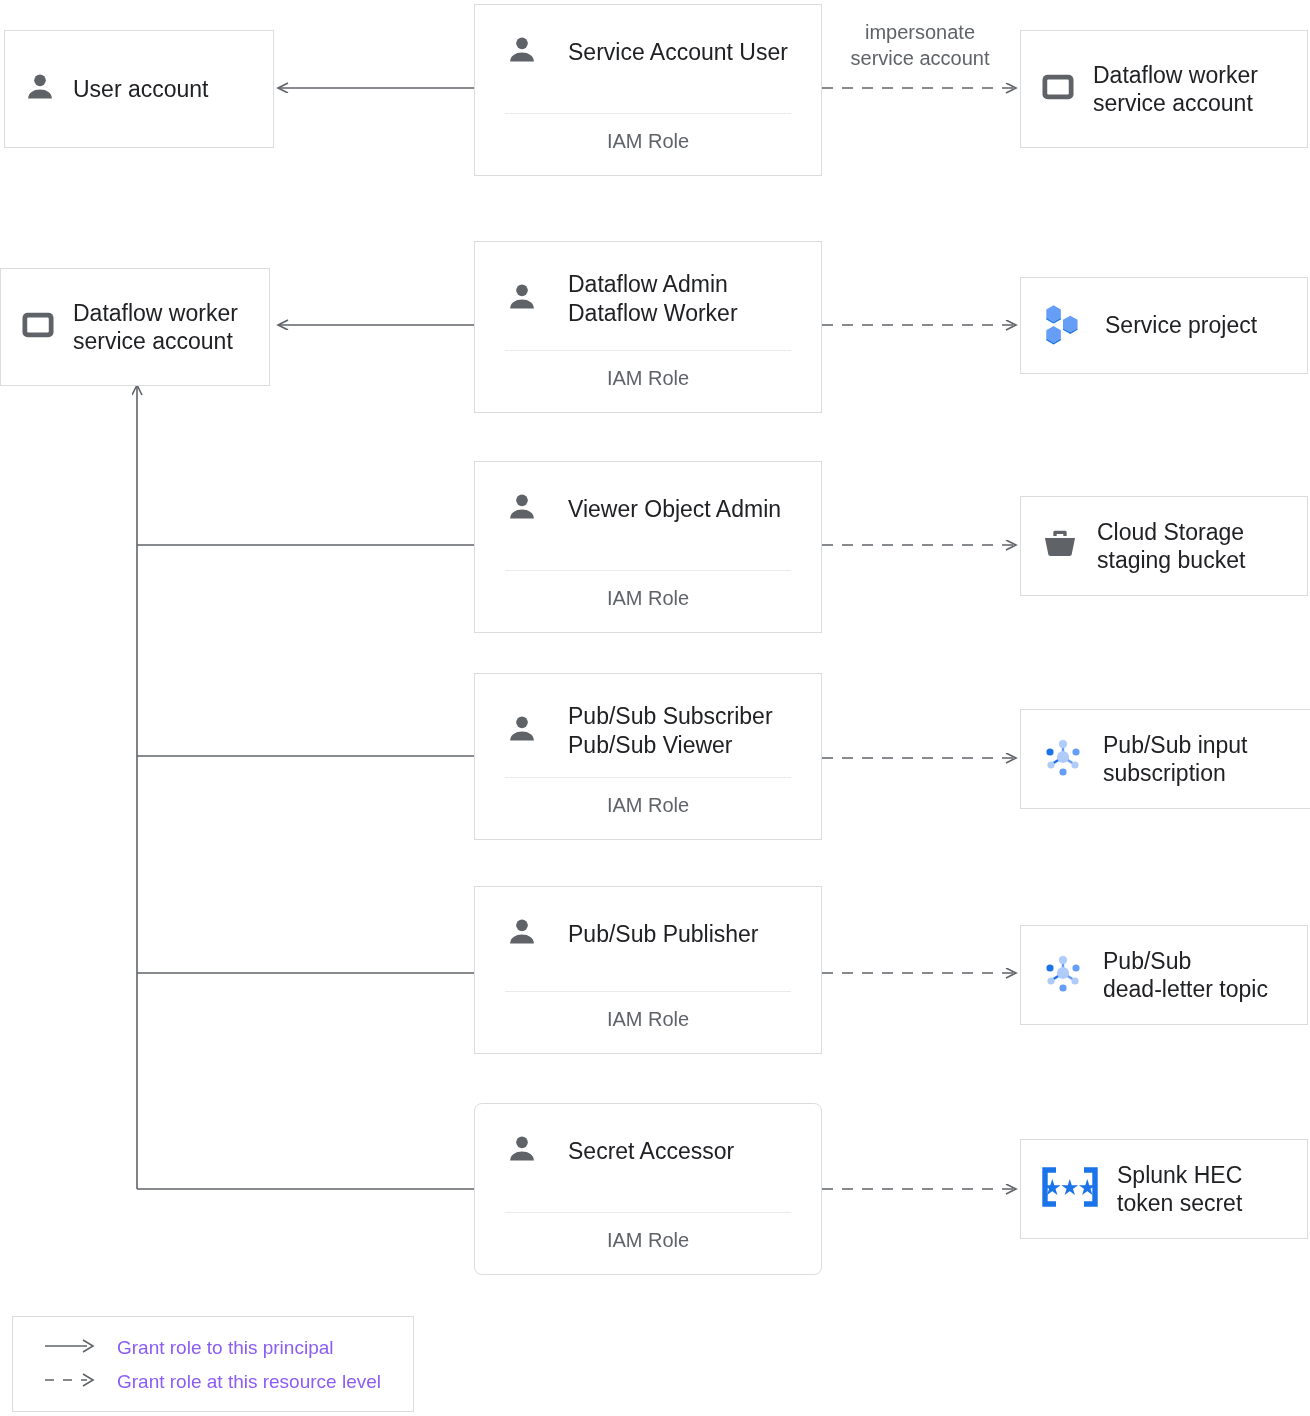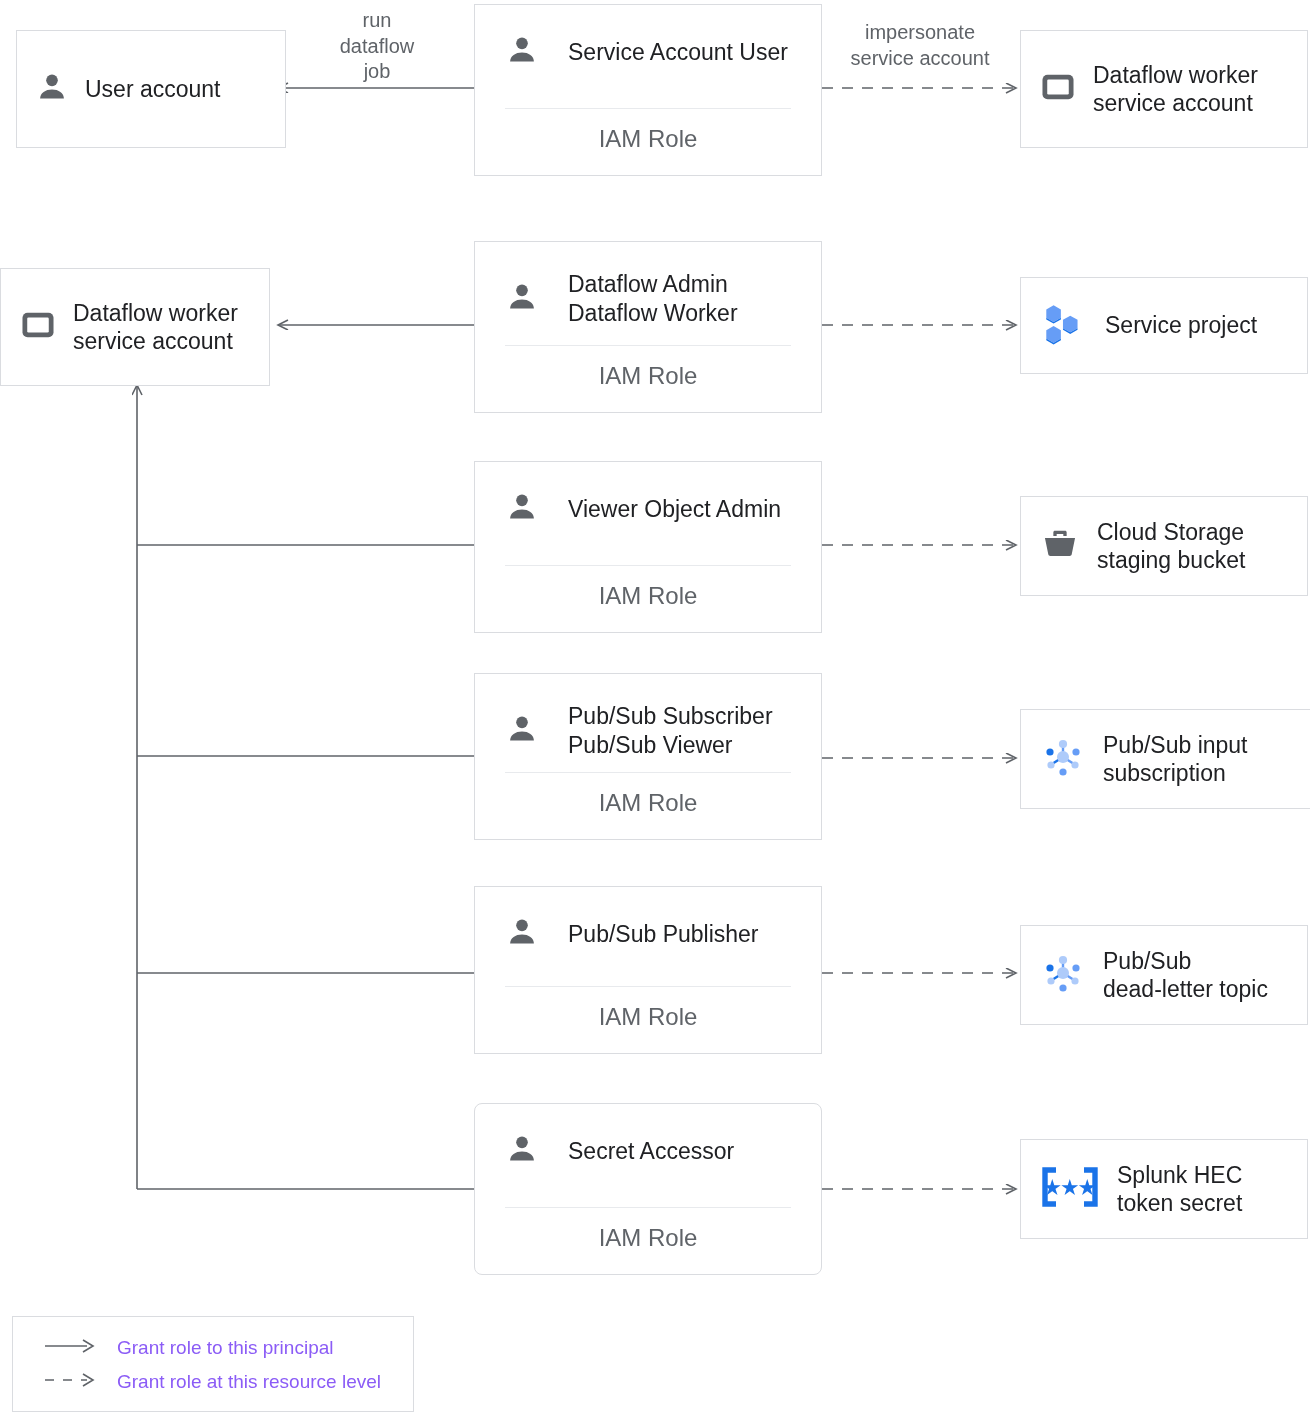--- a/index.html
+++ b/index.html
@@ -58,21 +58,21 @@
   .role-name {
     font-size: 23px;
     line-height: 1.24;
     color: #202124;
     white-space: pre-line;
   }
   .role-foot {
     border-top: 1px solid #e8eaed;
     padding-top: 16px;
     text-align: center;
-    font-size: 24px;
+    font-size: 20px;
     color: #5f6368;
   }
   
   .icon {
     flex: 0 0 auto;
     display: block;
   }
   
   .edge-label {
     position: absolute;
@@ -149,28 +149,25 @@
     <line x1="137" y1="973" x2="474" y2="973" stroke="#5f6368" stroke-width="1.6"></line>
 
     <line x1="137" y1="1189" x2="474" y2="1189" stroke="#5f6368" stroke-width="1.6"></line>
 
     <line x1="822" y1="545" x2="1016" y2="545" stroke="#5f6368" stroke-width="1.6" stroke-dasharray="11 9" marker-end="url(#arrowOpen)"></line>
     <line x1="822" y1="758" x2="1016" y2="758" stroke="#5f6368" stroke-width="1.6" stroke-dasharray="11 9" marker-end="url(#arrowOpen)"></line>
     <line x1="822" y1="973" x2="1016" y2="973" stroke="#5f6368" stroke-width="1.6" stroke-dasharray="11 9" marker-end="url(#arrowOpen)"></line>
     <line x1="822" y1="1189" x2="1016" y2="1189" stroke="#5f6368" stroke-width="1.6" stroke-dasharray="11 9" marker-end="url(#arrowOpen)"></line>
   </svg>
 
-  <div class="edge-label" style="left:282px; top:8px; width:190px;">run
-dataflow
-job</div>
 
   <div class="edge-label" style="left:822px; top:20px; width:196px;">impersonate
 service account</div>
 
-  <div class="box entity" style="left:16px; top:30px; width:270px; height:118px;">
+  <div class="box entity" style="left:4px; top:30px; width:270px; height:118px;">
     <span class="icon">
       <svg width="34" height="34" viewBox="0 0 24 24">
         <circle cx="12" cy="7.3" r="4.1" fill="#5f6368"></circle>
         <path d="M3.6 20.2c0-4.1 3.8-6.5 8.4-6.5s8.4 2.4 8.4 6.5z" fill="#5f6368"></path>
       </svg>
     </span>
     <span class="label">User account</span>
   </div>
 
   <div class="box entity" style="left:0px; top:268px; width:270px; height:118px;">

